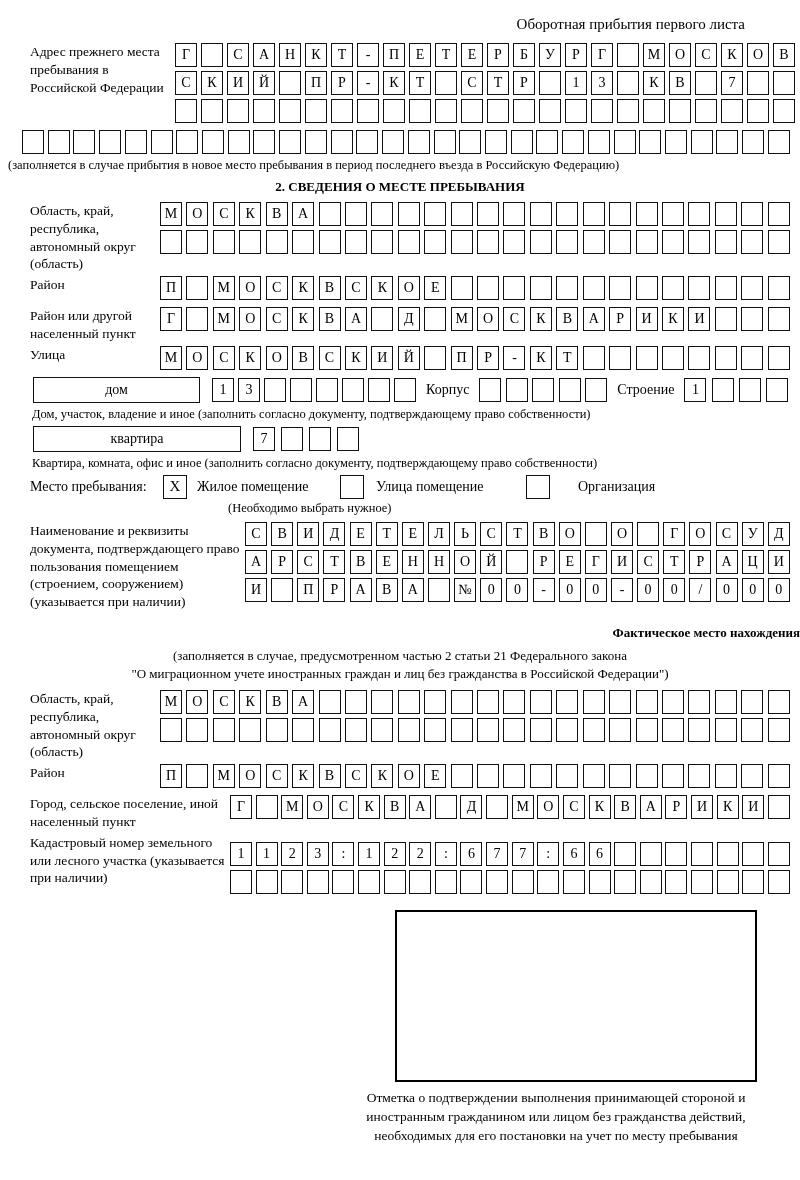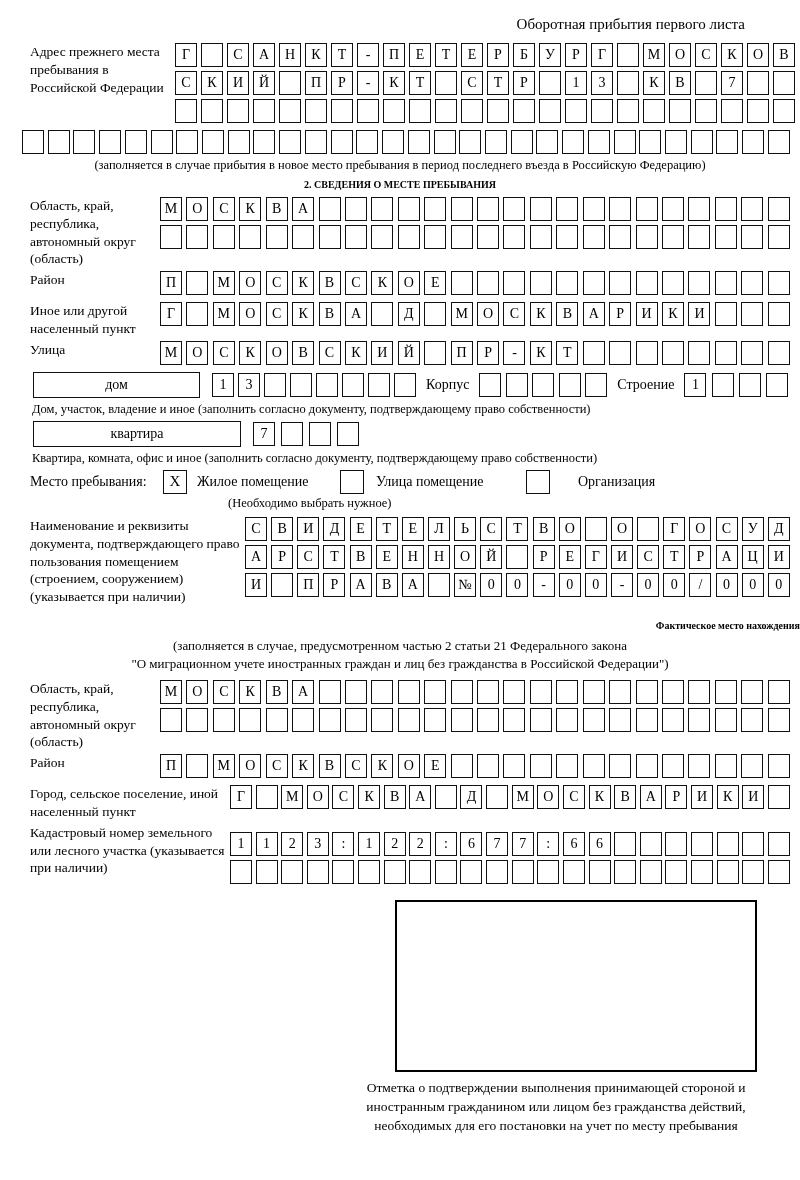--- a/index.html
+++ b/index.html
@@ -23,23 +23,23 @@
   .c30 { width:768px; }
   .c21 { width:545px; }
   .c22 { width:560px; }
   .cell {
     width:22px; height:24px; flex:none; box-sizing:border-box;
     border:1.8px solid #111; display:flex; align-items:center; justify-content:center;
     font-size:14px; line-height:1; background:#fff;
   }
   .fullrow { margin-left:22px; }
 
-  .caption { font-size:12.5px; text-align:center; margin:1px 8px 5px 8px;font-family:Liberation Serif, serif; }
+  .caption { font-size:12.5px; text-align:left; margin:1px 8px 5px 8px;font-family:Liberation Serif, serif; }
   .caption-left { font-size:12.5px; text-align:left; margin:0 0 4px 32px; }
-  .section-title { text-align:center; font-weight:bold; font-size:10px; margin:6px 0 7px 0; }
+  .section-title { text-align:center; font-weight:bold; font-size:13px; margin:6px 0 7px 0; }
 
   .inline-row { display:flex; align-items:center; margin-left:33px; margin-bottom:4px; }
   .longbox {
     box-sizing:border-box; border:1.8px solid #111; height:26px;
     display:flex; align-items:center; justify-content:center; font-size:14px;
   }
   .dom-box { width:167px; }
   .kv-box  { width:208px; }
   .inline-label { font-size:14px; margin:0 10px; }
   .cg { display:flex; justify-content:space-between; }
@@ -274,21 +274,21 @@
         <span class="cell"></span>
         <span class="cell"></span>
         <span class="cell"></span>
         <span class="cell"></span>
         <span class="cell"></span>
         <span class="cell"></span>
       </div>
   </div>
 
   <div class="frow">
-    <div class="flabel w130">Иное или другой населенный пункт</div>
+    <div class="flabel w130">Район или другой населенный пункт</div>
     <div class="cells c24b">
         <span class="cell">Г</span>
         <span class="cell"></span>
         <span class="cell">М</span>
         <span class="cell">О</span>
         <span class="cell">С</span>
         <span class="cell">К</span>
         <span class="cell">В</span>
         <span class="cell">А</span>
         <span class="cell"></span>

